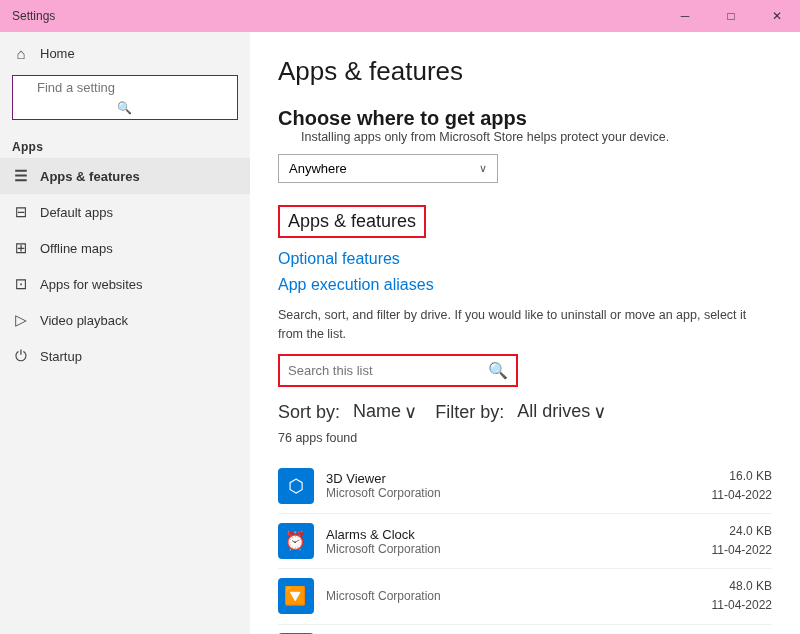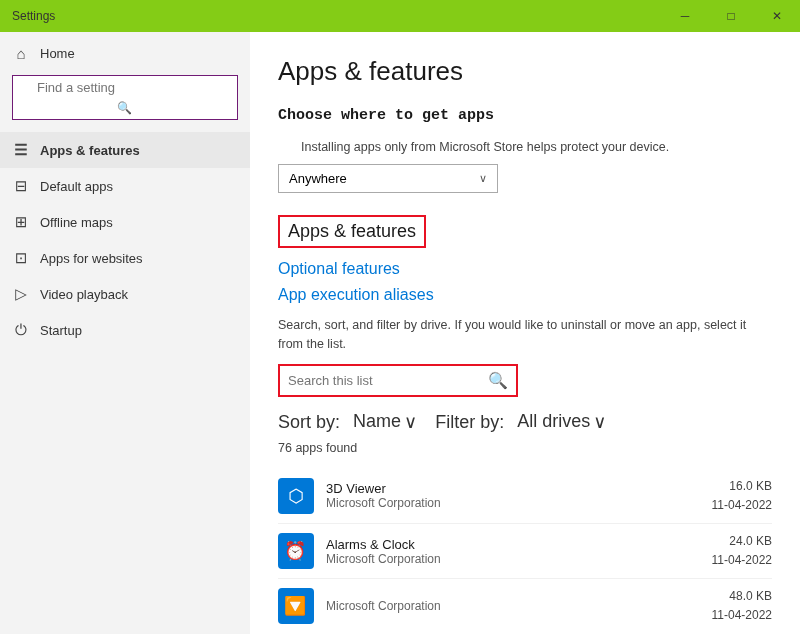--- a/index.html
+++ b/index.html
@@ -7,21 +7,21 @@
       font-family: 'Segoe UI', Arial, sans-serif;
       background: #f3f3f3;
       width: 800px;
       height: 634px;
       overflow: hidden;
       display: flex;
       flex-direction: column;
     }
     
     .titlebar {
-      background: #84cc16;
+      background: #f9a8d4;
       height: 32px;
       display: flex;
       align-items: center;
       justify-content: space-between;
       padding: 0 0 0 12px;
       flex-shrink: 0;
     }
     .titlebar-title {
       font-size: 12px;
       color: #333;
@@ -103,25 +103,24 @@
       padding: 24px 28px;
       overflow-y: auto;
     }
     .content-title {
       font-size: 26px;
       font-weight: 300;
       color: #1a1a1a;
       margin-bottom: 20px;
     }
     .section-subtitle {
-      font-size: 15px;
+      font-size: 20px;
       font-weight: 600;
       color: #1a1a1a;
-      margin-bottom: 16px;
-      font-family: Liberation Mono, monospace;
+      margin-bottom: 0;
     }
     .section-desc {
       font-size: 12.5px;
       color: #444;
       margin-bottom: 10px;
       margin-left: 23px;
     }
     .dropdown-select {
       border: 1px solid #aaa;
       padding: 6px 10px;
@@ -235,20 +234,21 @@
 
   <div class="sidebar">
     <div class="sidebar-item">
       <span class="sidebar-icon">⌂</span>
       <span>Home</span>
     </div>
     <div class="search-box">
       <input type="text" placeholder="Find a setting" style="">
       <span class="search-icon-small">🔍</span>
     </div>
+    <div class="sidebar-section-label">Apps</div>
 
     <div class="sidebar-item active">
       <span class="sidebar-icon">☰</span>
       <span>Apps &amp; features</span>
     </div>
     <div class="sidebar-item">
       <span class="sidebar-icon">⊟</span>
       <span>Default apps</span>
     </div>
     <div class="sidebar-item">

